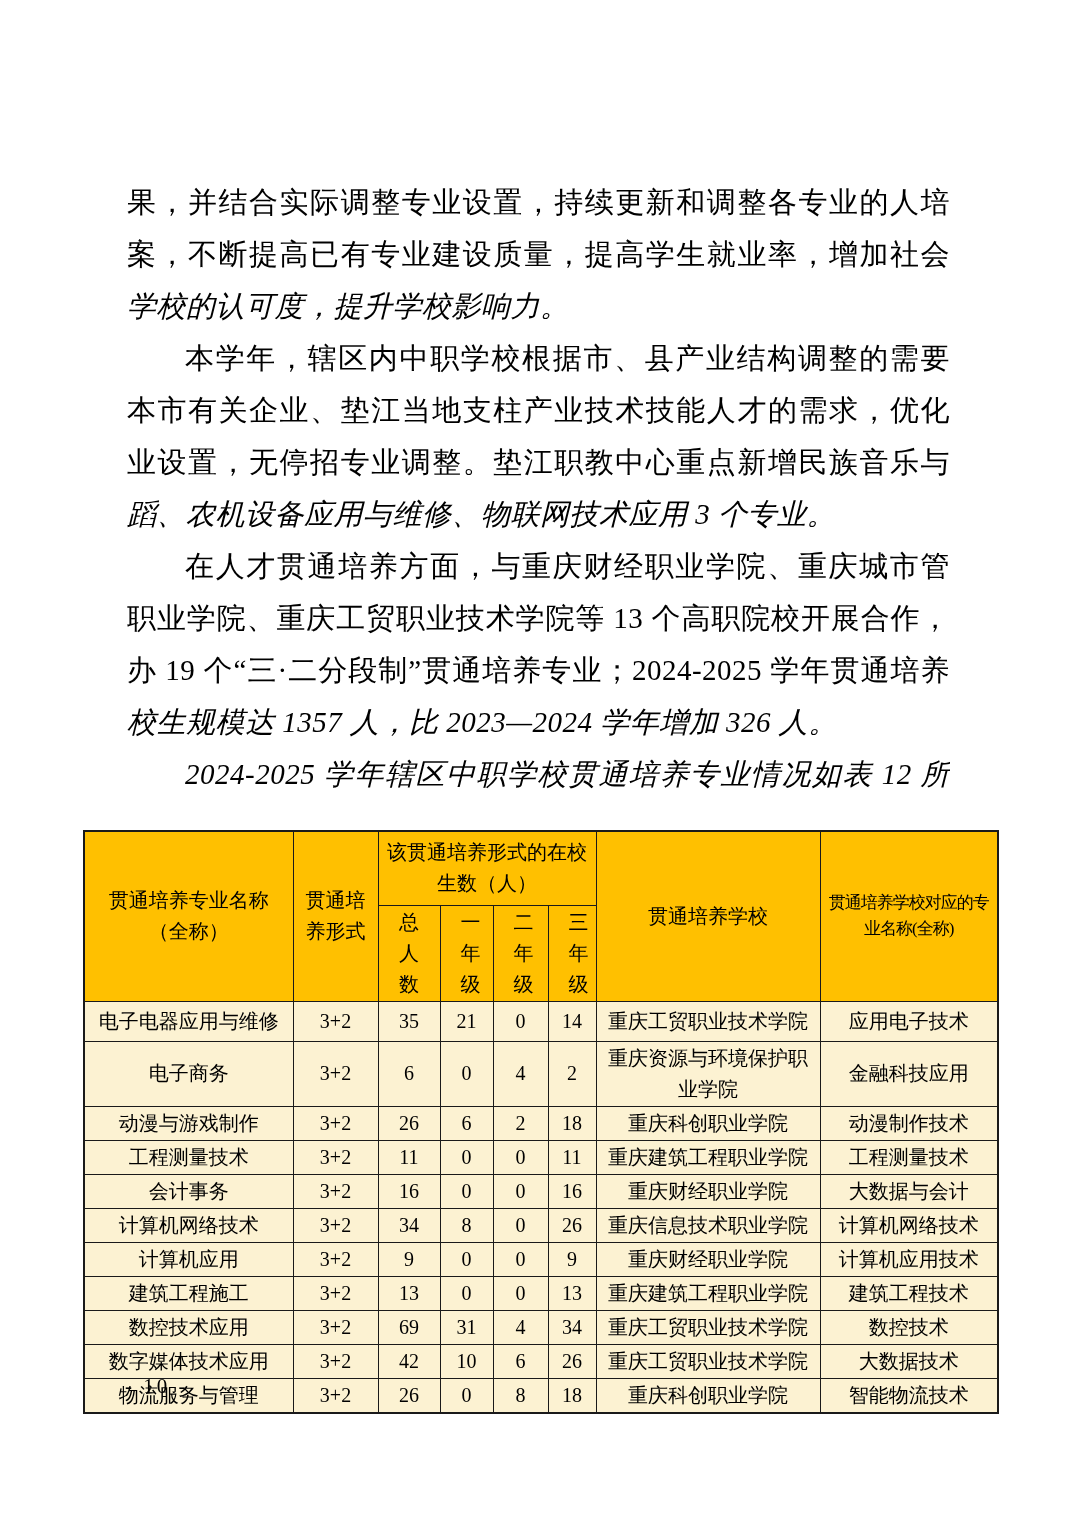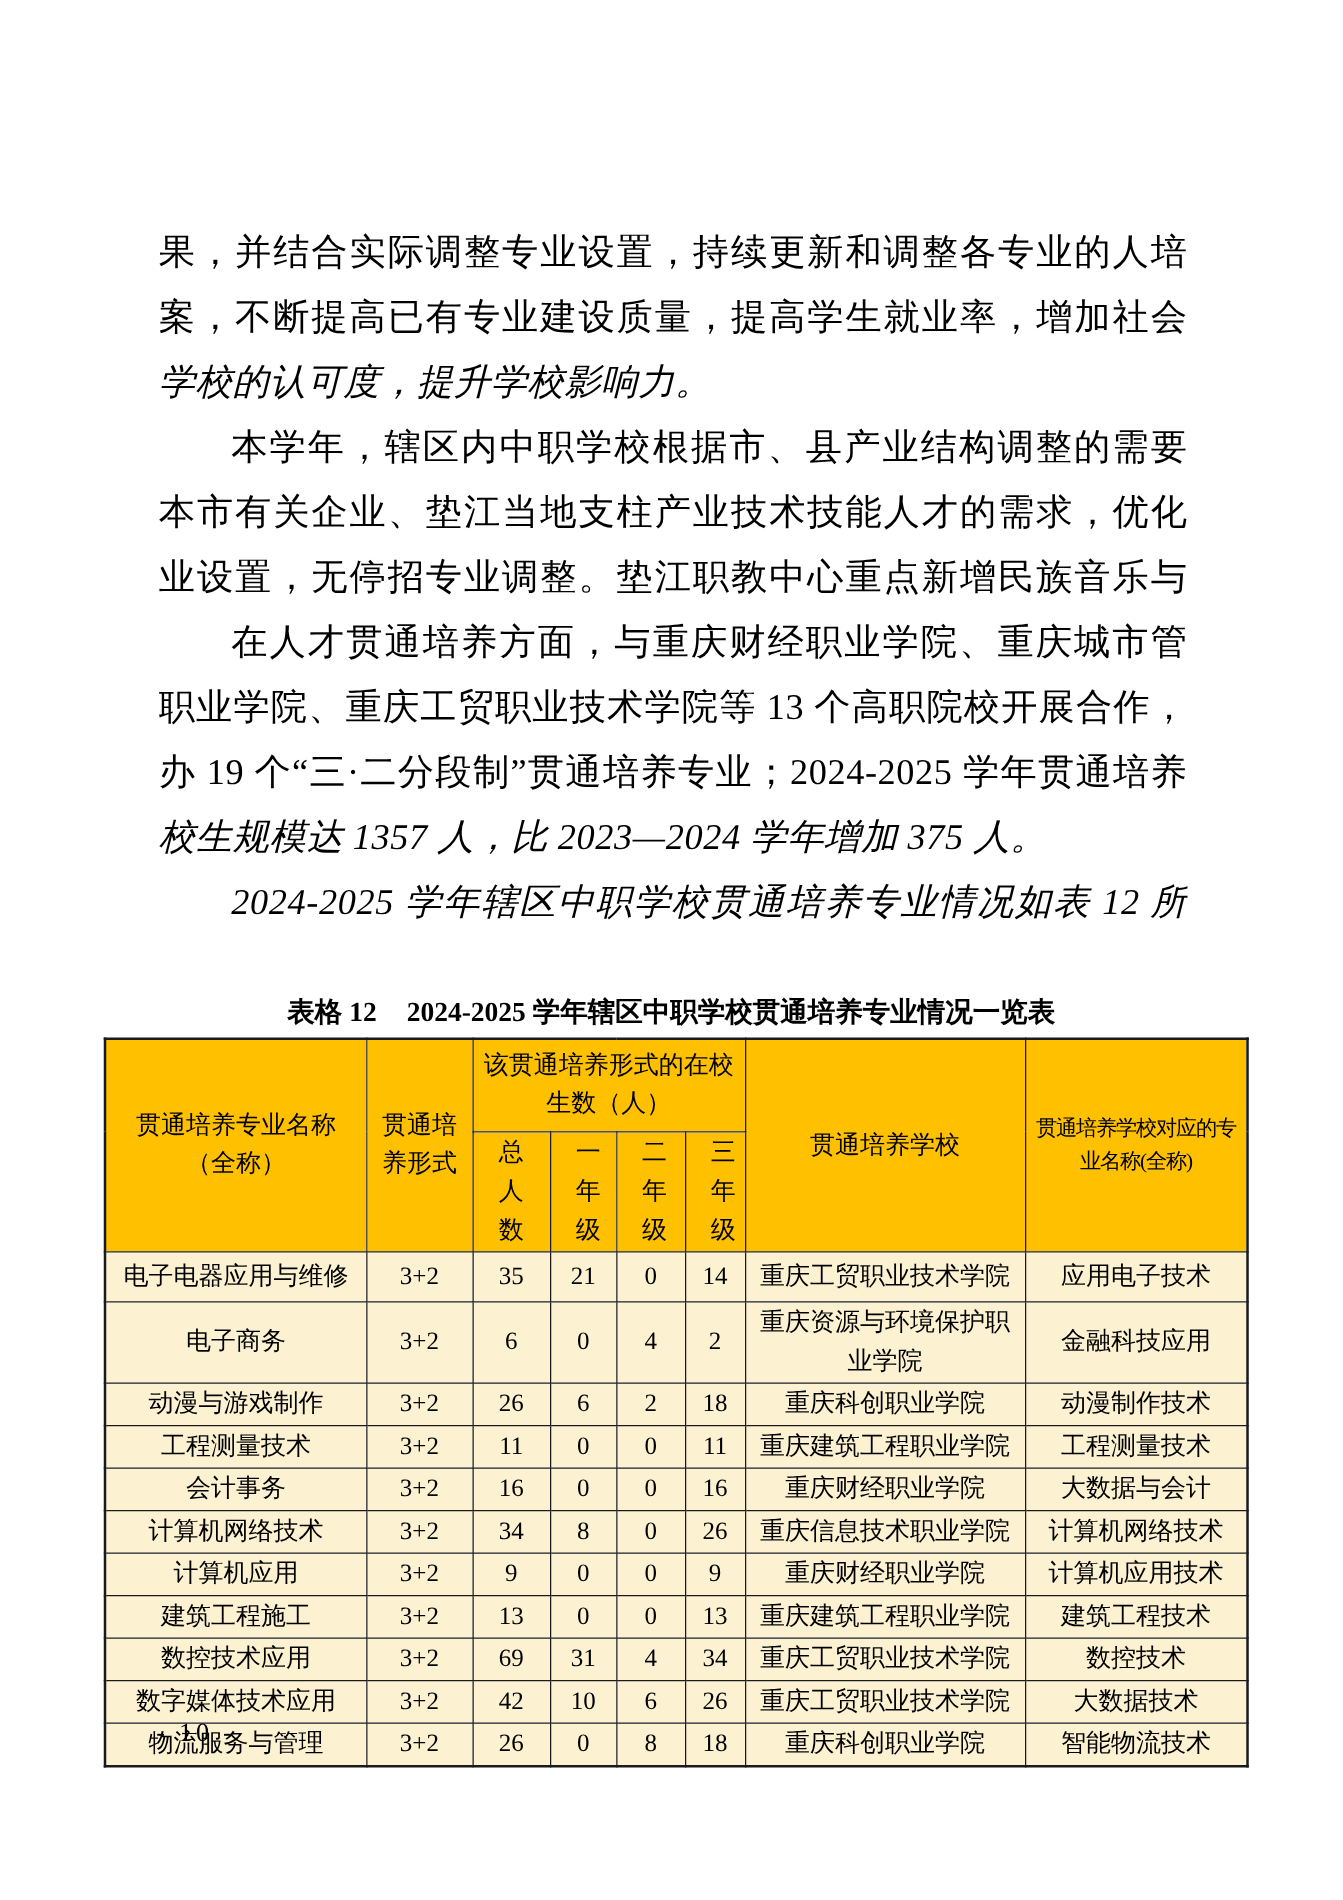--- a/index.html
+++ b/index.html
@@ -100,30 +100,28 @@
 
 <div class="page">
 
   <div class="text-block">
       <div class="para-line">果，并结合实际调整专业设置，持续更新和调整各专业的人培方</div>
       <div class="para-line">案，不断提高已有专业建设质量，提高学生就业率，增加社会对</div>
       <div class="para-line last">学校的认可度，提升学校影响力。</div>
       <div class="para-line indent">本学年，辖区内中职学校根据市、县产业结构调整的需要和</div>
       <div class="para-line">本市有关企业、垫江当地支柱产业技术技能人才的需求，优化专</div>
       <div class="para-line">业设置，无停招专业调整。垫江职教中心重点新增民族音乐与舞</div>
+      <div class="para-line last">蹈、农机设备应用与维修、物联网技术应用 3 个专业。</div>
       <div class="para-line indent">在人才贯通培养方面，与重庆财经职业学院、重庆城市管理</div>
       <div class="para-line">职业学院、重庆工贸职业技术学院等 13 个高职院校开展合作，联</div>
       <div class="para-line">办 19 个“三·二分段制”贯通培养专业；2024-2025 学年贯通培养在</div>
-      <div class="para-line last">校生规模达 1357 人，比 2023—2024 学年增加 375 人。</div>
+      <div class="para-line last">校生规模达 1357 人，比 2023—2024 学年增加 326 人。</div>
       <div class="para-line indent last">2024-2025 学年辖区中职学校贯通培养专业情况如表 12 所示。</div>
     </div>
 
-  <div class="table-caption">
-    <span class="caption-label">表格 12</span><span class="caption-title">2024-2025 学年辖区中职学校贯通培养专业情况一览表</span>
-  </div>
 
   <table class="gt-table">
     <colgroup>
       <col style="width:209px">
       <col style="width:85px">
       <col style="width:62px">
       <col style="width:53px">
       <col style="width:55px">
       <col style="width:48px">
       <col style="width:224px">

